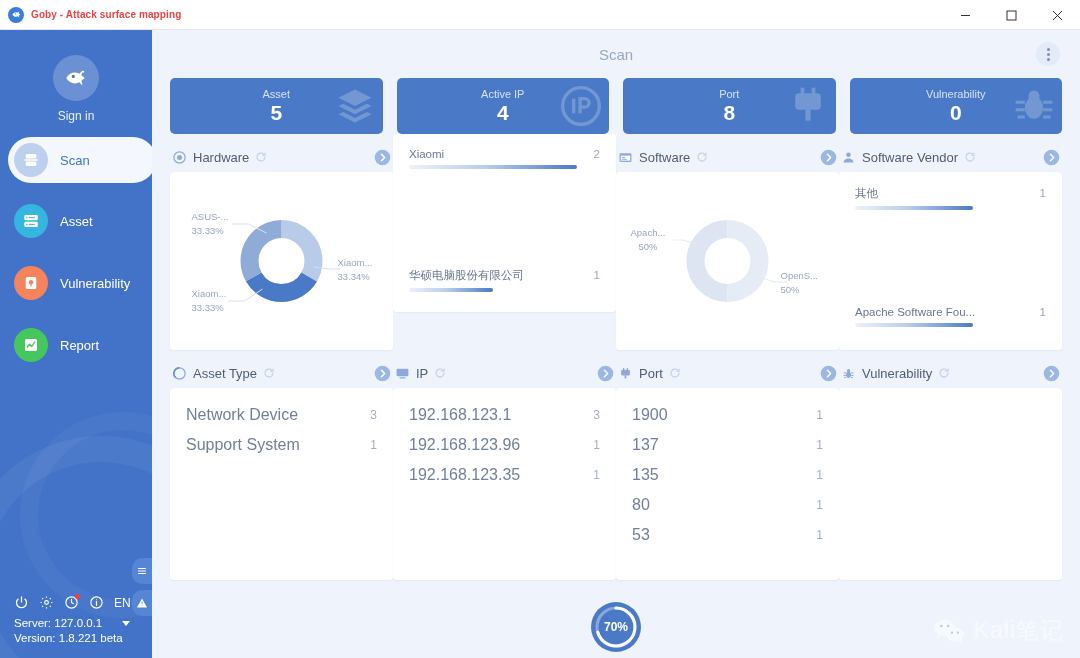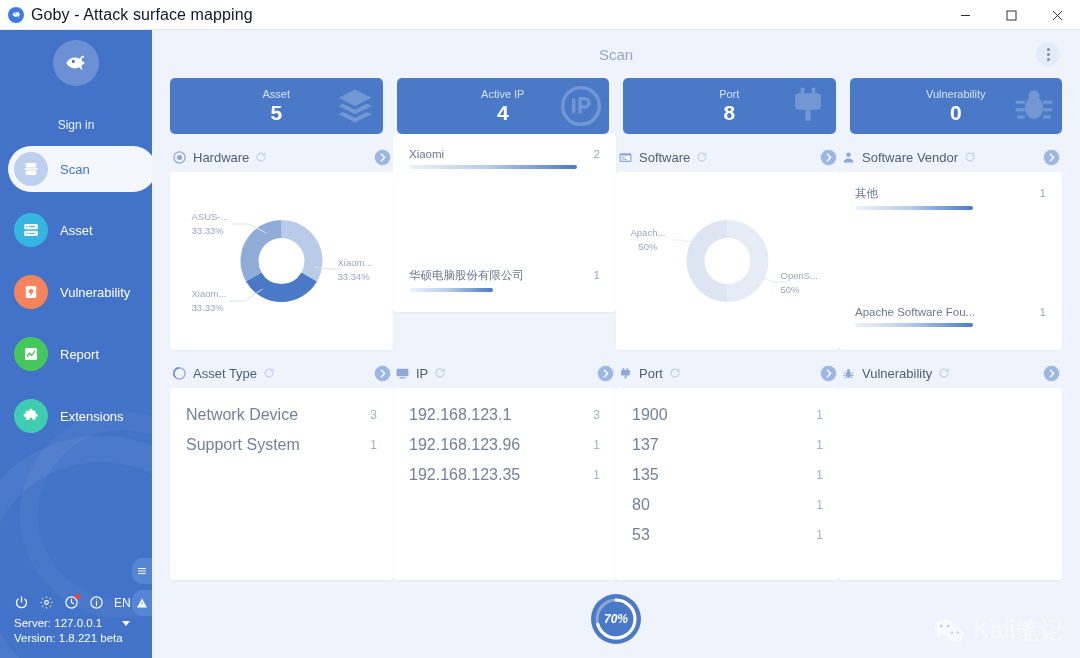--- a/index.html
+++ b/index.html
@@ -14,21 +14,21 @@
   #titlebar {
     height: 30px; background: #ffffff; display: flex; align-items: center;
     border-bottom: 1px solid #e6e6e6; position: relative;
   }
   #app-logo {
     width: 16px; height: 16px; border-radius: 50%;
     background: #3b7ddd; margin-left: 8px; margin-right: 7px;
     display: flex; align-items: center; justify-content: center; flex: none;
   }
   #app-logo svg { width: 11px; height: 11px; display: block; }
-  #title-text { font-size: 16px; color: #0f172a; letter-spacing: .1px; }
+  #title-text { font-size: 10px; color: #ef4444; letter-spacing: .1px; font-weight: bold; }
   #win-controls { position: absolute; right: 0; top: 0; height: 30px; display: flex; }
   .wbtn {
     width: 46px; height: 30px; display: flex; align-items: center;
     justify-content: center; color: #333;
   }
   .wbtn svg { display: block; }
 
   
   #shell { height: 628px; display: flex; position: relative; }
 
@@ -42,23 +42,23 @@
     width: 230px; height: 230px; border-radius: 50%;
     border: 26px solid rgba(255,255,255,.055);
   }
   #sidebar::after {
     content: ""; position: absolute; left: 20px; bottom: 40px;
     width: 170px; height: 170px; border-radius: 50%;
     border: 18px solid rgba(255,255,255,.04);
   }
 
   #signin-block {
-    padding-top: 10px; padding-bottom: 14px;
+    padding-top: 25px; padding-bottom: 14px;
     display: flex; flex-direction: column; align-items: center;
-    position: relative; z-index: 2; gap: 24px;
+    position: relative; z-index: 2;
   }
   #signin-avatar {
     width: 46px; height: 46px; border-radius: 50%;
     background: rgba(255,255,255,.22);
     display: flex; align-items: center; justify-content: center;
   }
   #signin-avatar svg { width: 26px; height: 26px; display: block; }
   #signin-label { margin-top: 8px; font-size: 12px; color: #eaf0fb; }
 
   #nav { position: relative; z-index: 2; }
@@ -185,22 +185,22 @@
   .slist { padding: 12px 16px; }
   .srow {
     display: flex; align-items: center; justify-content: space-between;
     height: 30px;
   }
   .srow .sname { font-size: 16px; color: #73809a; }
   .srow .scount { font-size: 12px; color: #a4afc4; }
 
   
   #progress {
-    position: absolute; left: 50%; bottom: 12px; transform: translateX(-50%);
-    width: 54px; height: 54px; font-style: italic;
+    position: absolute; left: 50%; bottom: 4px; transform: translateX(-50%);
+    width: 54px; height: 54px;
   }
   #progress svg { width: 54px; height: 54px; display: block; }
   #progress .ptext {
     position: absolute; left: 0; top: 0; width: 54px; height: 54px;
     display: flex; align-items: center; justify-content: center;
     font-size: 12px; color: #ffffff; font-weight: 600;
   }
 
   
   #watermark {
@@ -298,28 +298,20 @@
       <div class="nav-item">
         <span class="nicon" style="background:#46c75e">
           <svg viewBox="0 0 24 24">
             <rect x="4" y="4" width="16" height="16" rx="2" fill="#ffffff"></rect>
             <path d="M7 15l3-4 3 3 4-6" stroke="#46c75e" stroke-width="1.8" fill="none" stroke-linecap="round" stroke-linejoin="round"></path>
           </svg>
         </span>
         <span class="nlabel">Report</span>
       </div>
 
-      <div class="nav-item">
-        <span class="nicon" style="background:#3ecdb0">
-          <svg viewBox="0 0 24 24" fill="#ffffff">
-            <path d="M10 4a2 2 0 014 0v1h3a1 1 0 011 1v3h1a2 2 0 010 4h-1v3a1 1 0 01-1 1h-3v-1a2 2 0 00-4 0v1H6a1 1 0 01-1-1v-3H4a2 2 0 010-4h1V6a1 1 0 011-1h4z"></path>
-          </svg>
-        </span>
-        <span class="nlabel">Extensions</span>
-      </div>
 
     </div>
 
     <div id="side-bottom">
       <div id="side-icons">
         <span class="sicon">
           <svg viewBox="0 0 24 24" fill="none" stroke="#ffffff" stroke-width="2" stroke-linecap="round">
             <path d="M12 3v8"></path>
               <path d="M6.5 6.5a8 8 0 1011 0"></path>
           </svg>

